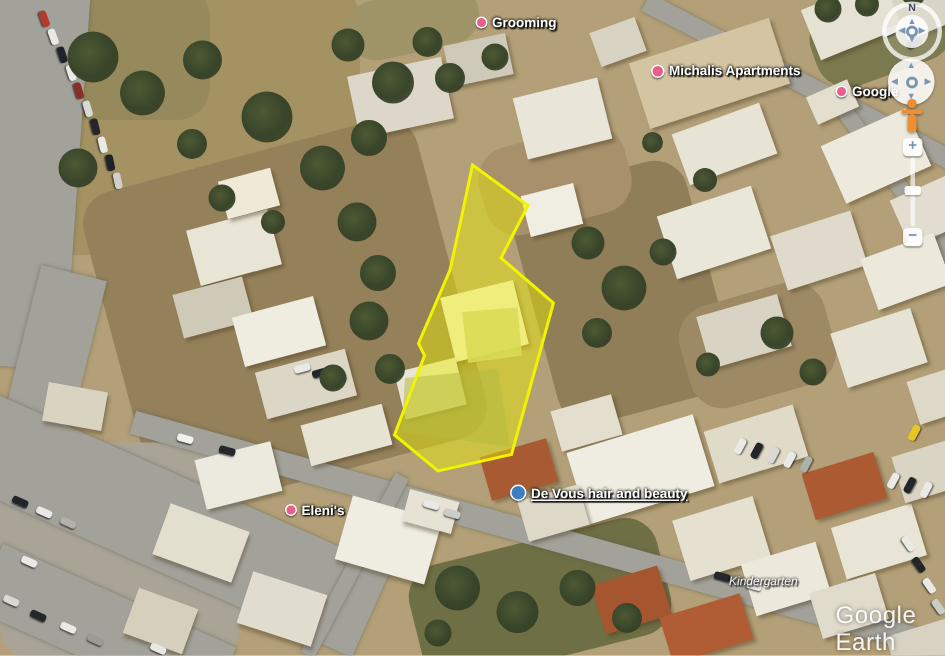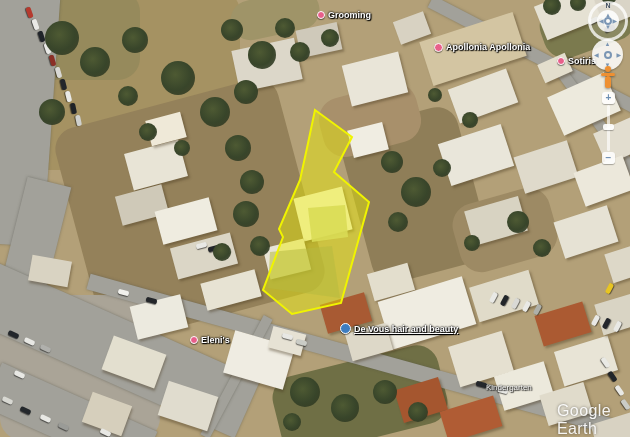--- a/index.html
+++ b/index.html
@@ -217,35 +217,35 @@
       <polygon points="315,110 352,137 334,172 369,202 341,303 292,314 263,290 283,237 279,229 300,180 307,148" fill="none" stroke="#f0f400" stroke-width="2"></polygon>
     </svg>
 
   <div id="labels">
       <div class="poi " style="left: 317px; top: 10px;">
         <span class="dot" style="width: 6px; height: 6px; background: rgb(232, 95, 138);"></span>
         <span>Grooming</span>
       </div>
       <div class="poi " style="left: 434px; top: 42px;">
         <span class="dot" style="width: 7px; height: 7px; background: rgb(232, 95, 138);"></span>
-        <span>Apollonia Apollonia</span>
+        <span>Michalis Apartments</span>
       </div>
       <div class="poi " style="left: 557px; top: 56px;">
         <span class="dot" style="width: 6px; height: 6px; background: rgb(232, 95, 138);"></span>
-        <span>Sotiris</span>
+        <span>Google</span>
       </div>
       <div class="poi " style="left: 190px; top: 335px;">
         <span class="dot" style="width: 6px; height: 6px; background: rgb(232, 95, 138);"></span>
         <span>Eleni's</span>
       </div>
       <div class="poi " style="left: 340px; top: 323px; text-decoration: underline;">
         <span class="dot" style="width: 9px; height: 9px; background: rgb(61, 125, 193);"></span>
         <span>De Vous hair and beauty</span>
       </div>
-      <div class="poi faint" style="left: 486px; top: 383px;">
+      <div class="poi faint" style="left: 486px; top: 383px; font-style: italic;">
         <span>Kindergarten</span>
       </div>
     </div>
 
   <div id="nav">
     <div class="look-ring">
       <span class="look-n">N</span>
       <div class="look-inner">
         <span class="chev up">▲</span>
         <span class="chev down">▼</span>

